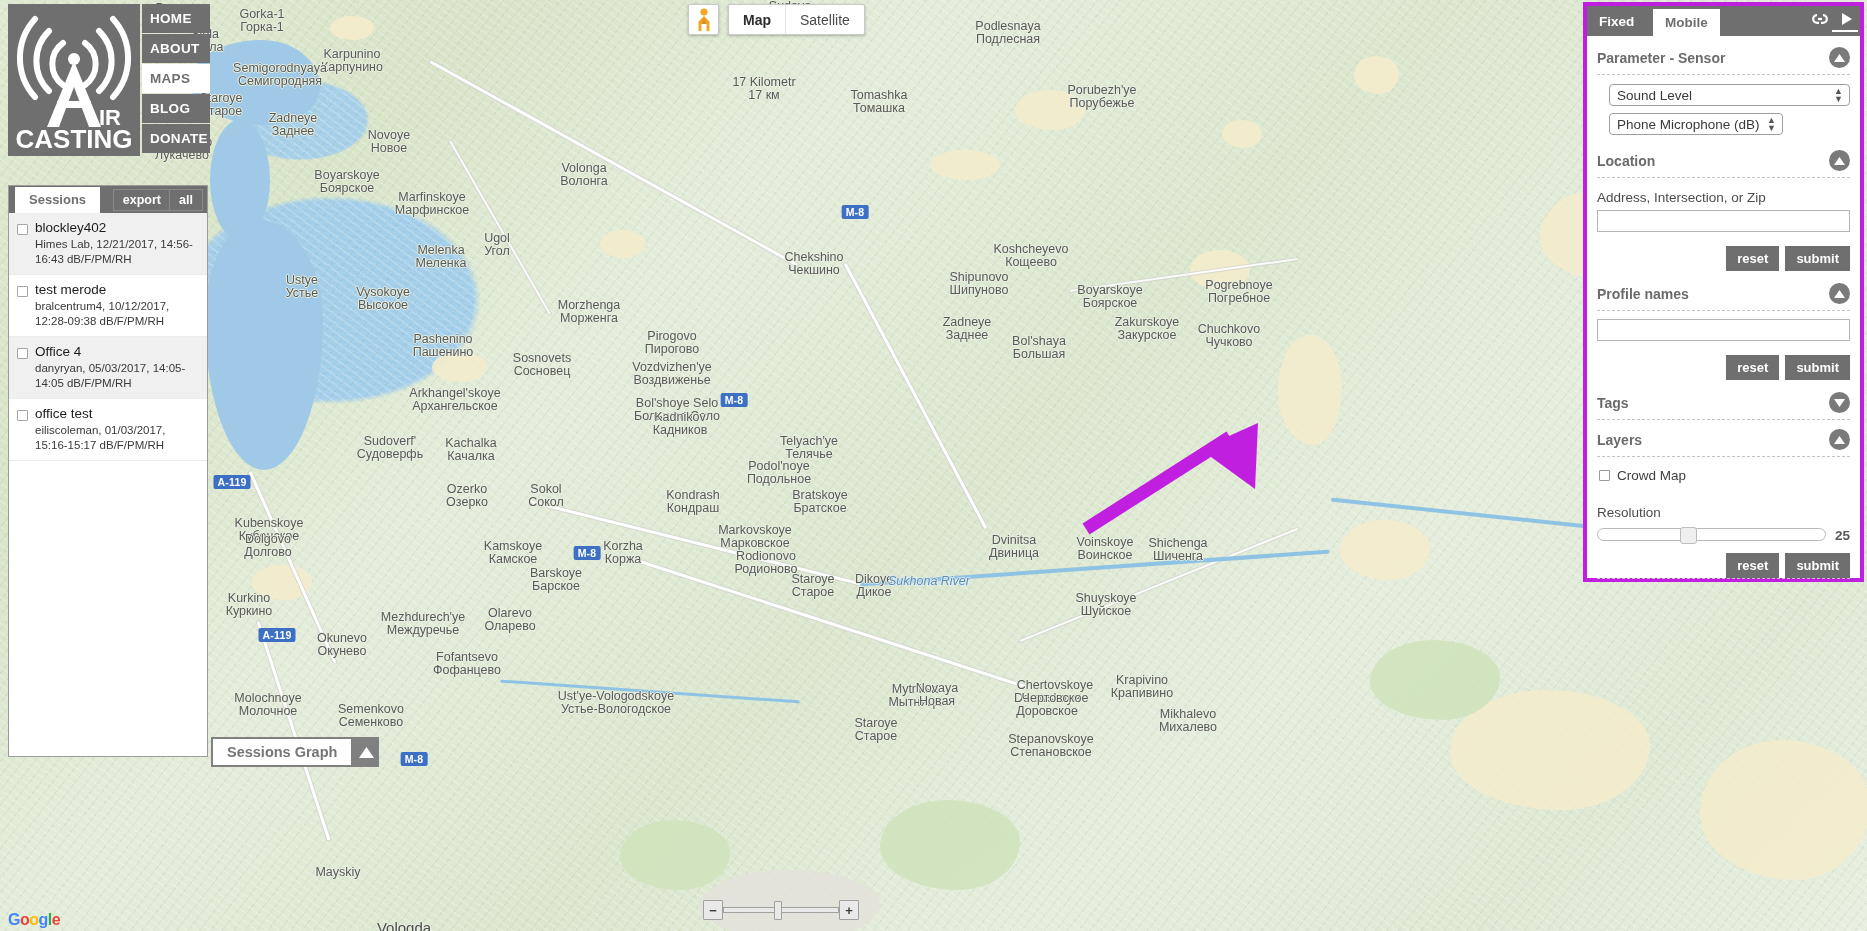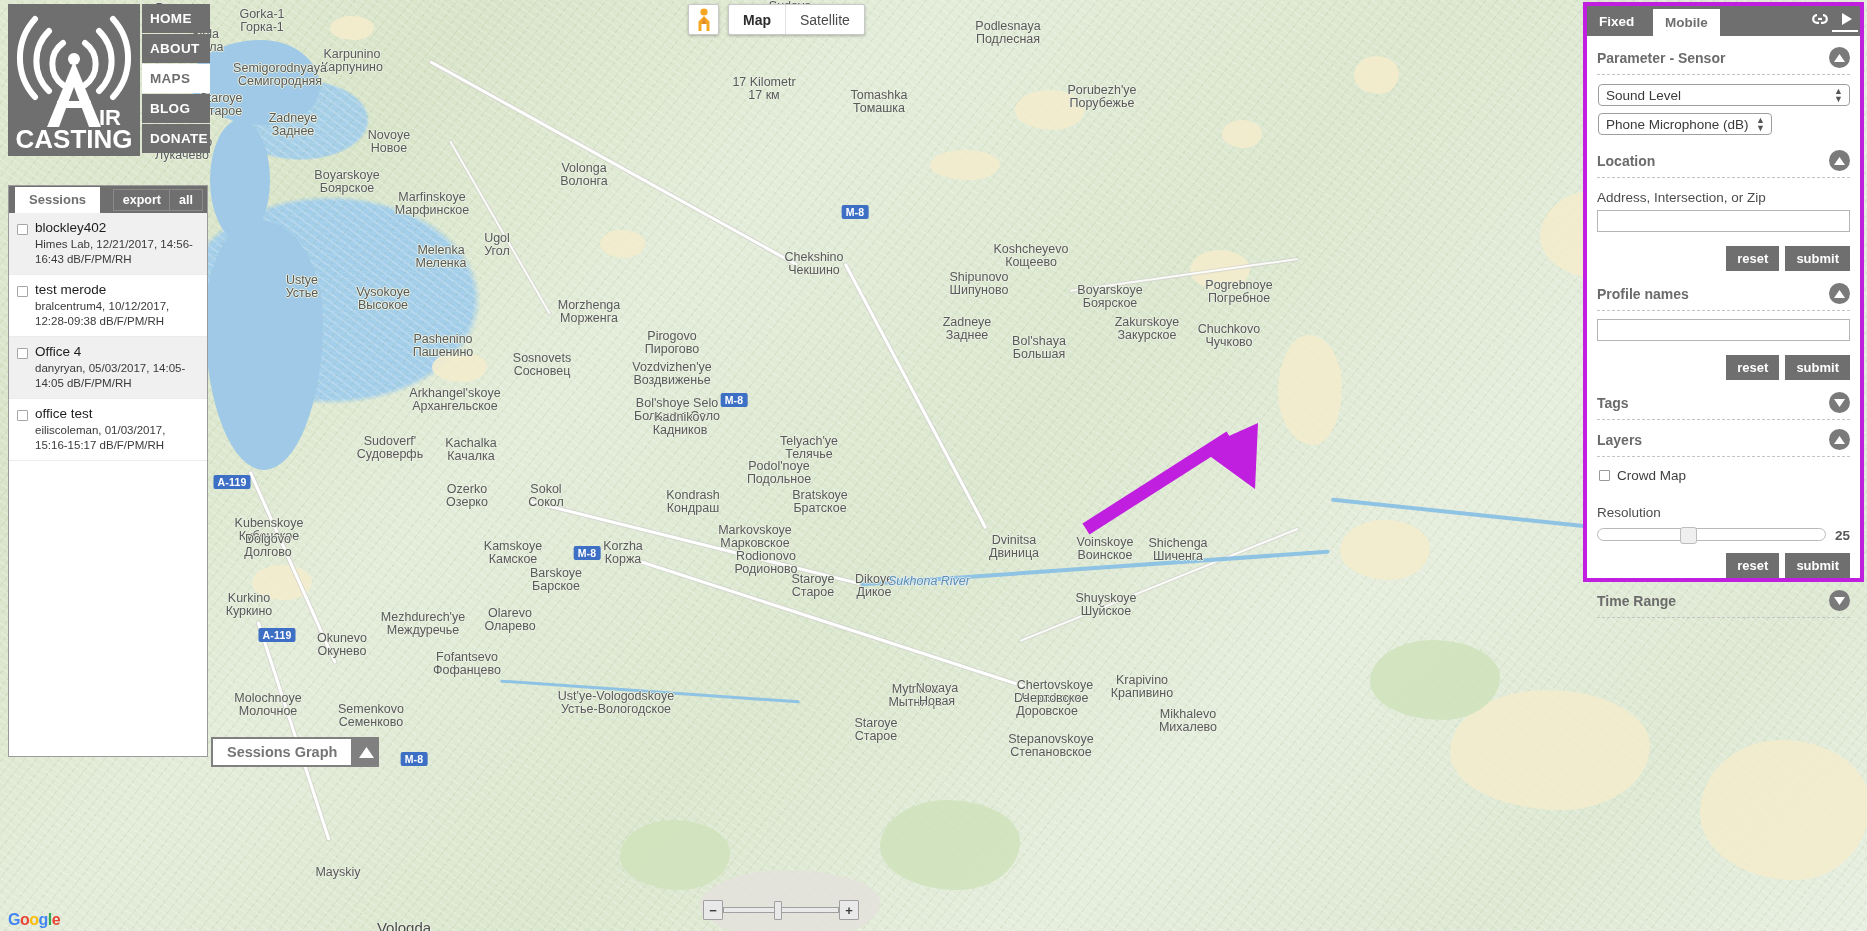--- a/index.html
+++ b/index.html
@@ -200,21 +200,21 @@
     display:flex; align-items:center; justify-content:space-between;
     padding:11px 0 6px 0;
   }
   .sec-title { font-size:14px; font-weight:bold; color:#6b6b6b; }
   .chev {
     width:21px; height:21px; border-radius:50%; background:#7a7a7a;
     display:flex; align-items:center; justify-content:center; cursor:pointer; flex:0 0 auto;
   }
   .sec-rule { border-top:1px dashed #c4c4c4; }
 
-  .selwrap { position:relative; margin:9px 0 0 1px; }
+  .selwrap { position:relative; margin:9px 0 0 12px; }
   select.fake {
     -webkit-appearance:none; appearance:none;
     width:100%; height:22px; border:1px solid #9e9e9e; border-radius:4px;
     background:#fff; font-size:13.5px; color:#3a3a3a; padding:0 22px 0 7px;
     font-family:"Liberation Sans", sans-serif; cursor:pointer;
   }
   select.fake.auto { width:auto; min-width:148px; }
   .selarr {
     position:absolute; right:7px; top:50%; transform:translateY(-50%);
     font-size:9px; color:#555; line-height:8px; text-align:center; pointer-events:none;
@@ -599,26 +599,18 @@
         </div>
         <div class="resval">25</div>
       </div>
 
       <div class="btnrow" style="margin-top:10px;">
         <button class="gbtn">reset</button>
         <button class="gbtn">submit</button>
       </div>
 
       
-      <div class="sec-head" style="padding-top:12px;">
-        <div class="sec-title">Time Range</div>
-        <div class="chev">
-          <svg width="11" height="8" viewBox="0 0 11 8">
-              <polygon points="0,0 11,0 5.5,8" fill="#ffffff"></polygon>
-            </svg>
-        </div>
-      </div>
       <div class="sec-rule"></div>
 
     </div>
   </div>
 
 </div>
 
 </body></html>

